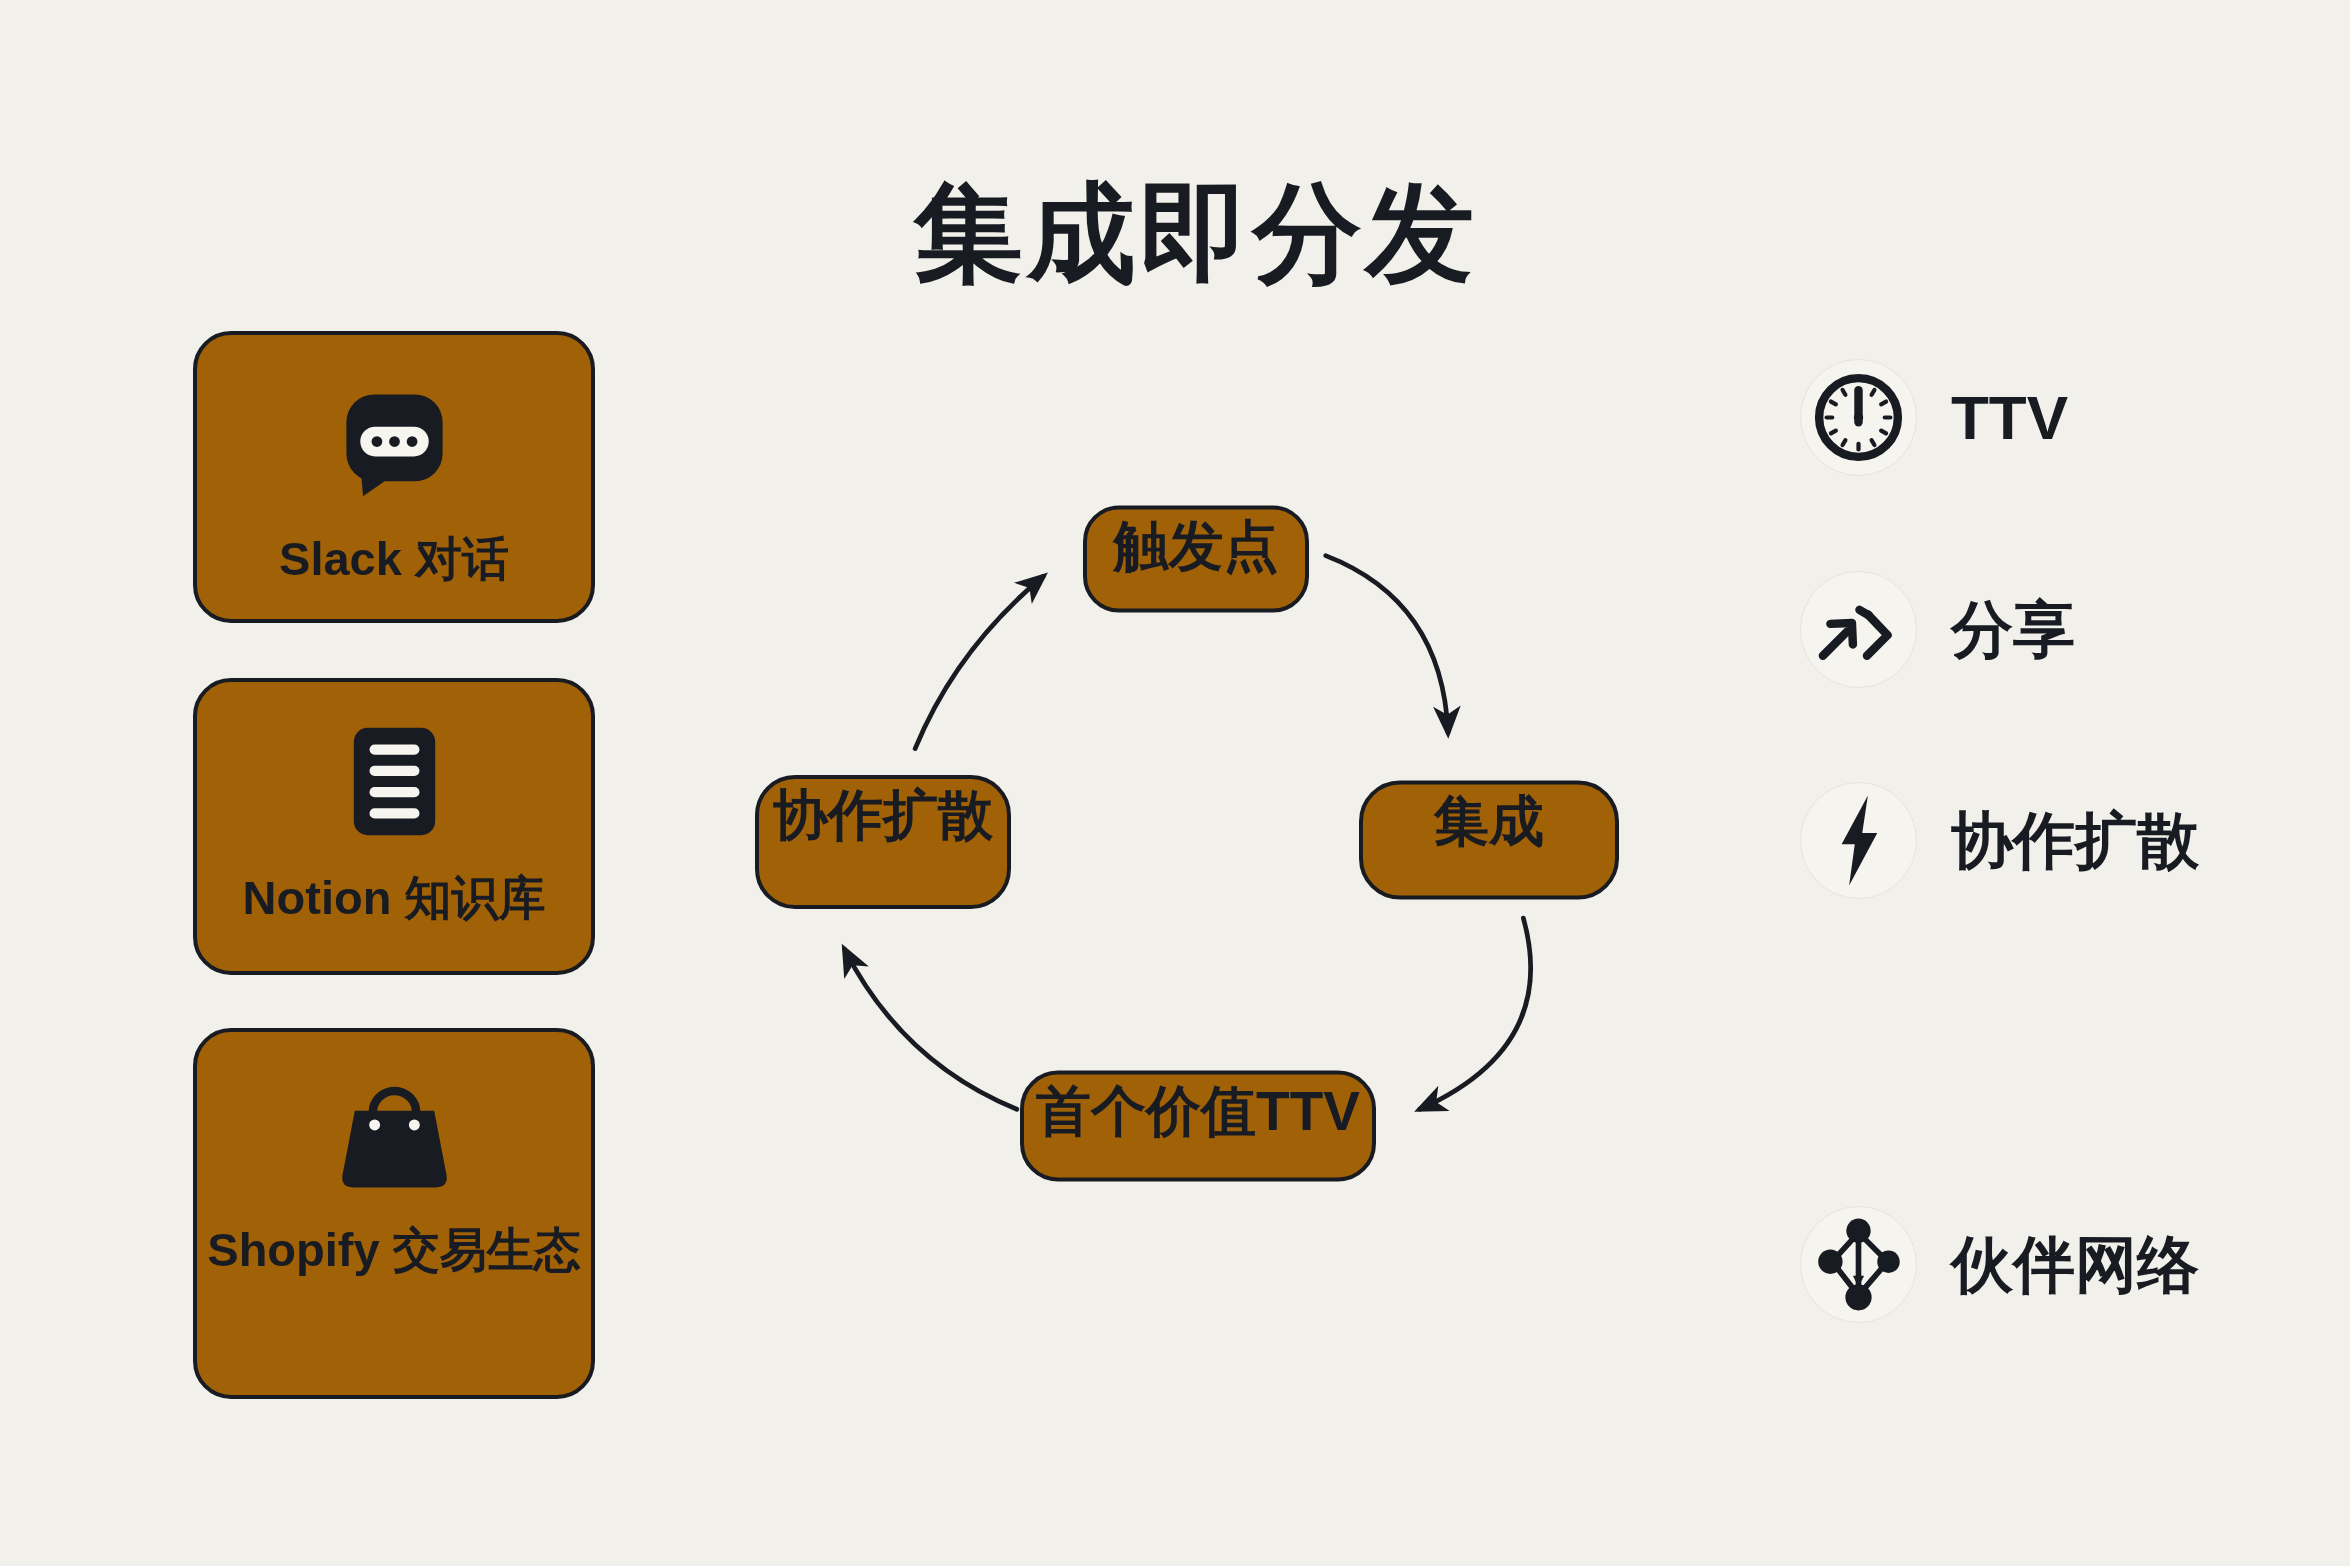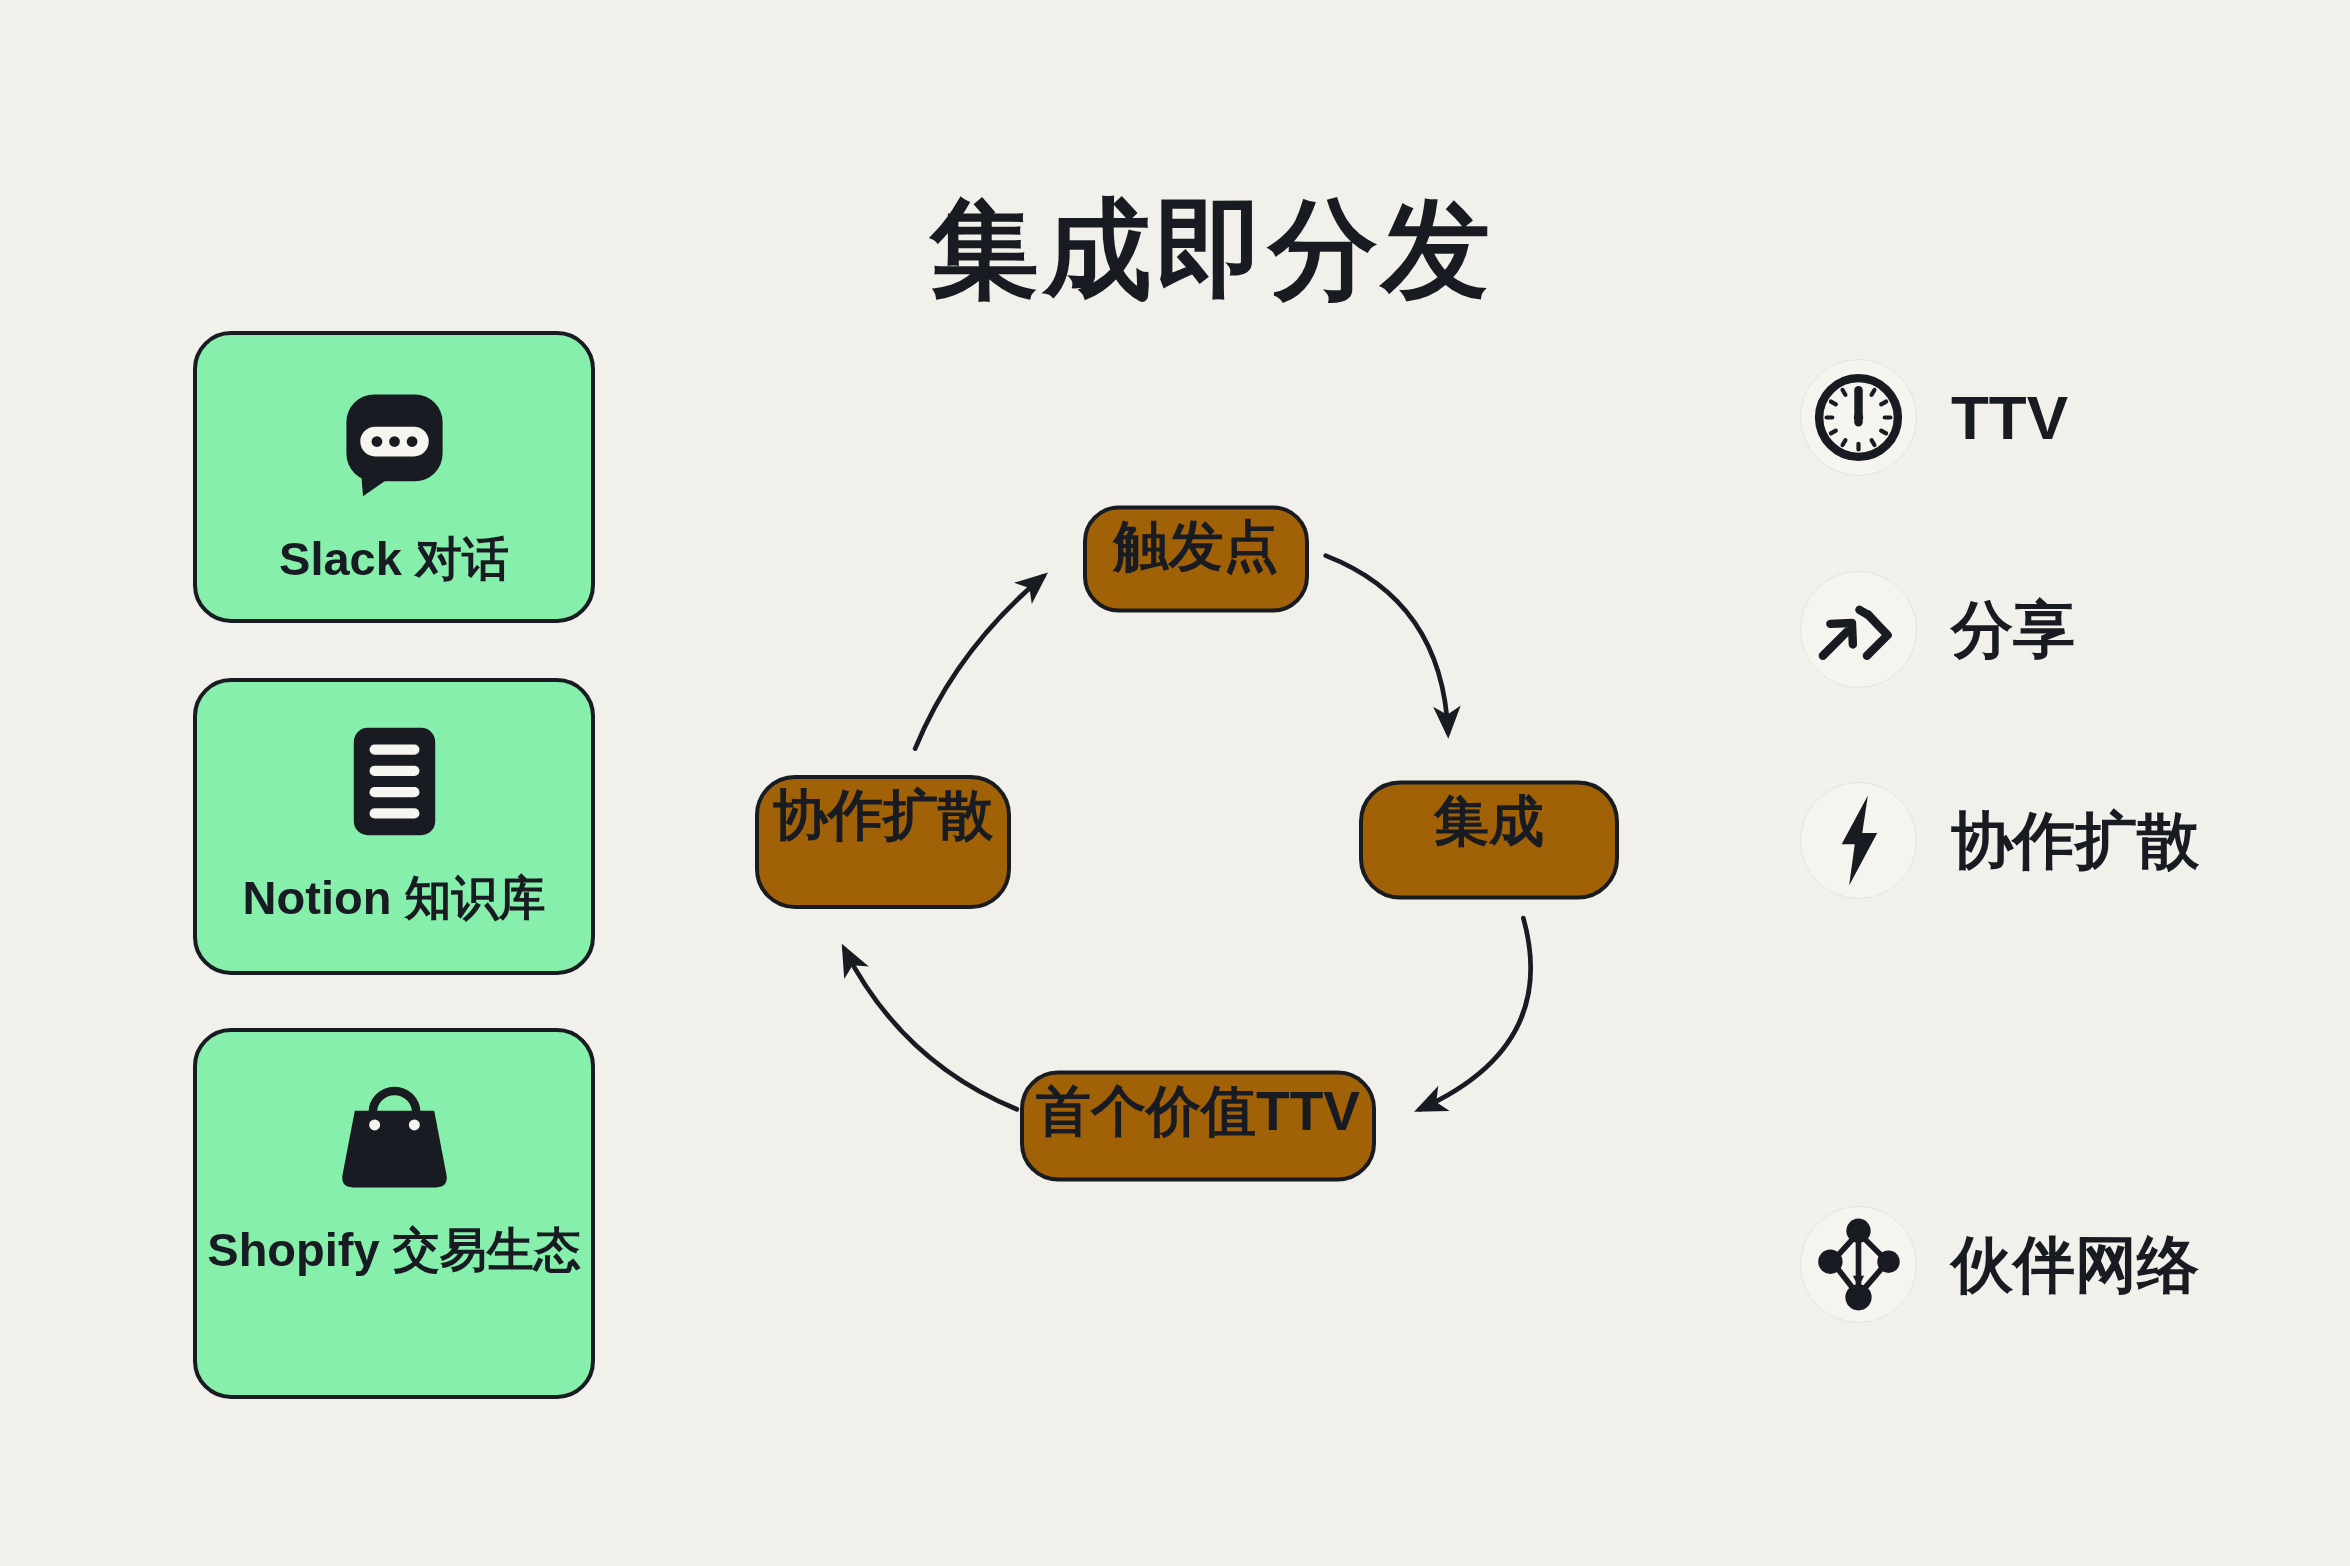--- a/index.html
+++ b/index.html
@@ -7,28 +7,28 @@
     width:2350px;height:1567px;overflow:hidden;
     background:#f2f0ea;
     font-family:"Liberation Sans","DejaVu Sans",sans-serif;
     color:#181b21;
   }
   .canvas{position:relative;width:2350px;height:1567px;background:#f2f0ea;}
 
   
   .title{
     position:absolute;left:1196px;top:234px;transform:translate(-50%,-50%);
-    margin:16px;font-size:109px;font-weight:900;letter-spacing:3.8px;white-space:nowrap;
+    margin:0;font-size:109px;font-weight:900;letter-spacing:3.8px;white-space:nowrap;
   }
 
   
   .card{
     position:absolute;left:193px;width:402px;
     border:4.7px solid #181b21;border-radius:38px;
-    background:#86efac;
+    background:#a16207;
     display:flex;flex-direction:column;align-items:center;
     box-sizing:border-box;
   }
   .card-slack{top:331px;height:292px;padding-top:47px;}
   .card-notion{top:678px;height:297px;padding-top:39px;}
   .card-shopify{top:1028px;height:371px;padding-top:41px;}
   .card-icon{display:block;height:121px;display:flex;align-items:center;justify-content:center;}
   .card-label{
     margin-top:24.5px;font-size:47px;font-weight:600;white-space:nowrap;
   }

